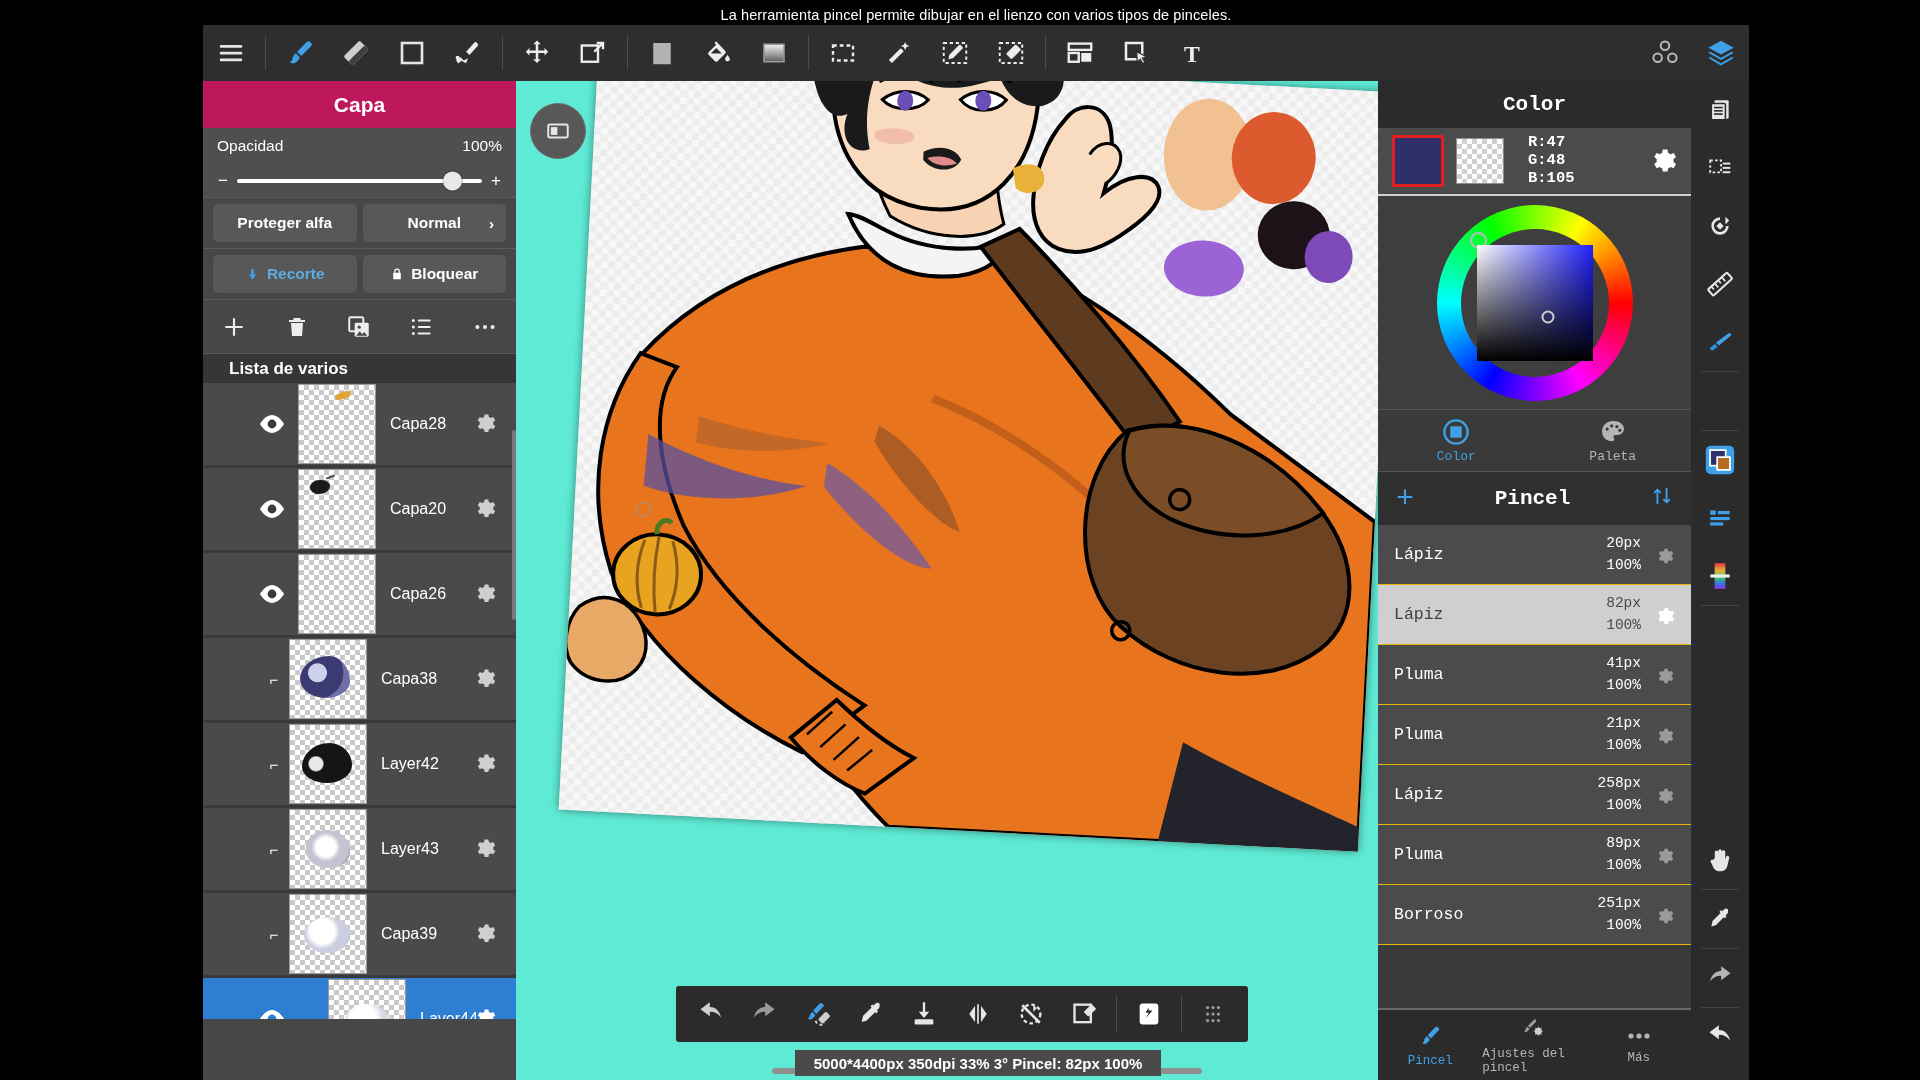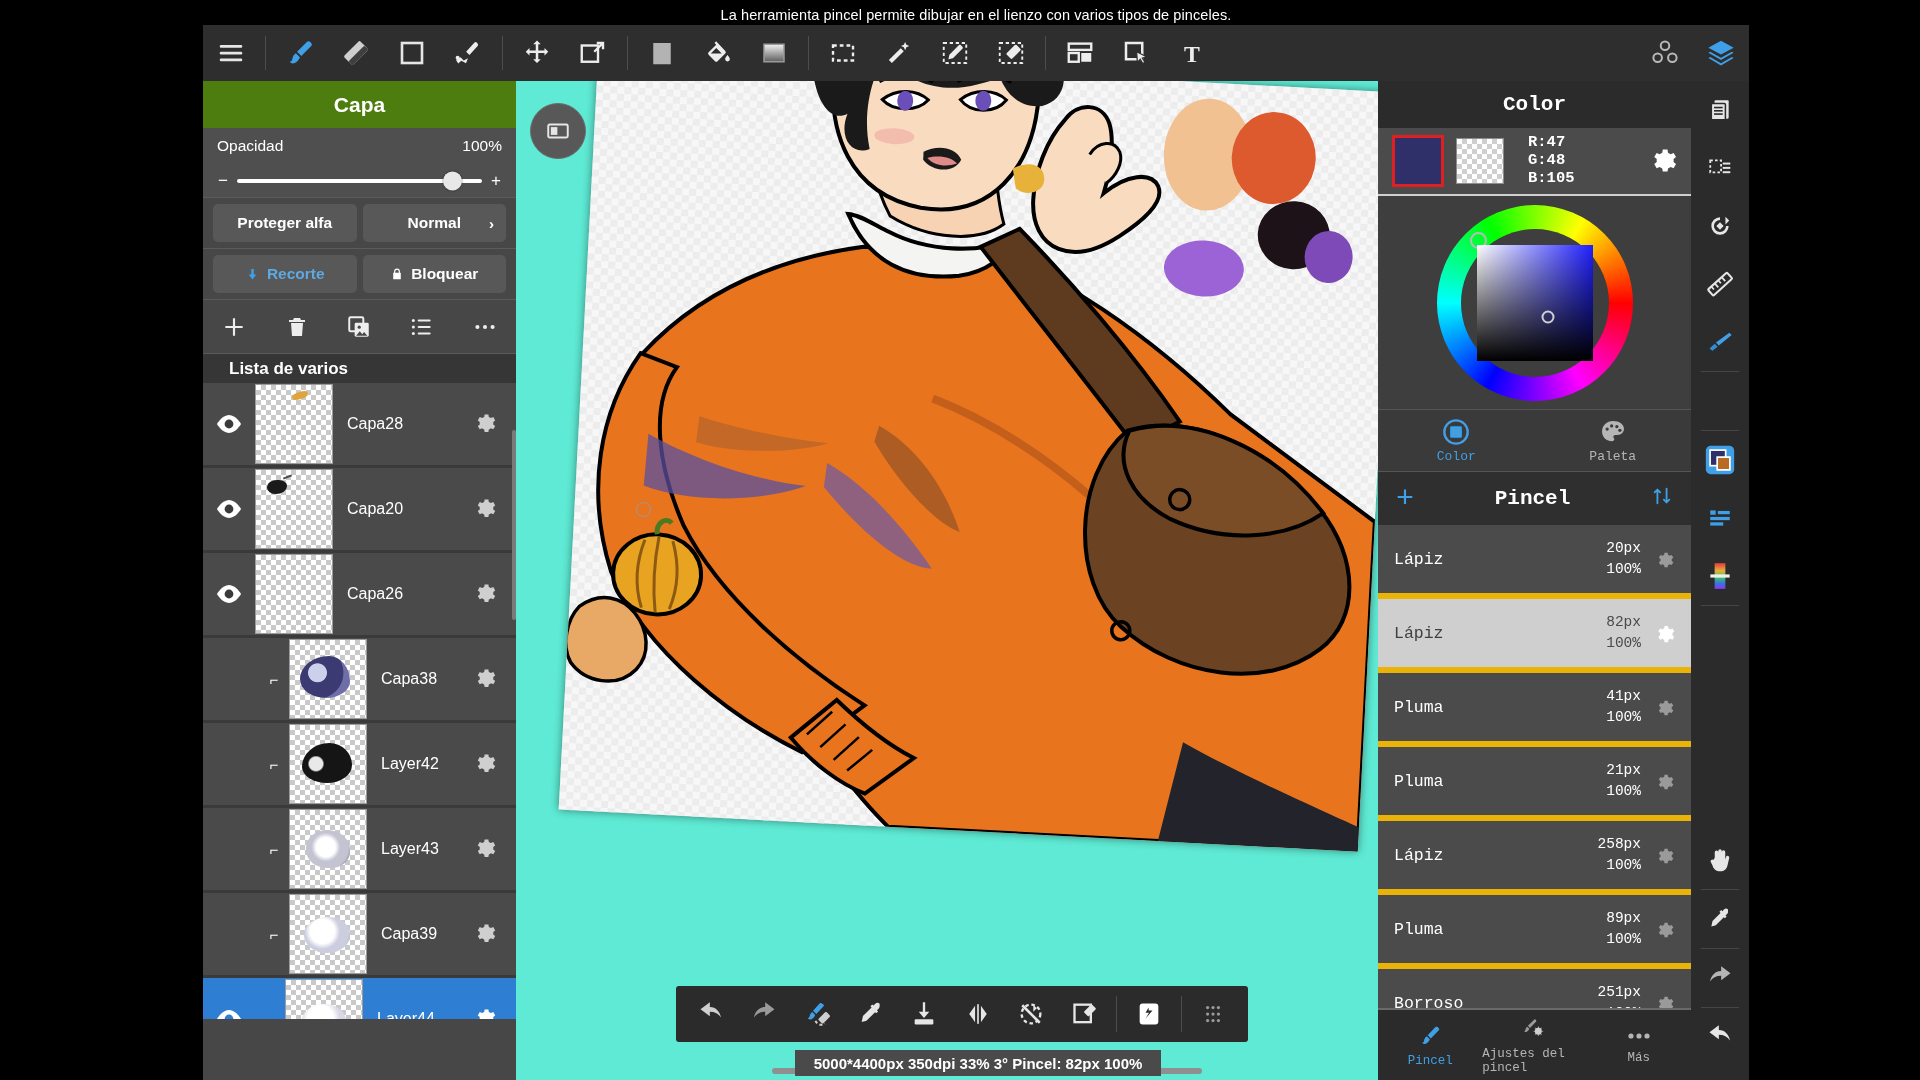--- a/index.html
+++ b/index.html
@@ -36,21 +36,21 @@
     cursor:pointer;
   }
   .tb-btn svg { display:block; }
 
   
   .left-panel {
     position:absolute; left:187px; top:81px; width:313px; height:999px;
     background:#474747;
   }
   .panel-title {
-    height:47px; background:#4d7c0f; color:#fff;
+    height:47px; background:#be185d; color:#fff;
     display:flex; align-items:center; justify-content:center;
     font-size:21px; font-weight:bold;
   }
   .opacity-row {
     height:70px; background:#4f4f4f; padding:9px 14px 0 14px;
     border-bottom:1px solid #5b5b5b;
   }
   .opacity-head { display:flex; justify-content:space-between; color:#fff; font-size:15.5px; }
   .slider-wrap { display:flex; align-items:center; margin-top:16px; gap:8px; }
   .slider-minus, .slider-plus { color:#fff; font-size:17px; width:12px; text-align:center; }
@@ -75,20 +75,21 @@
   }
   .icon-row div { cursor:pointer; display:flex; align-items:center; justify-content:center; width:40px; height:40px;}
   .layerlist-head {
     height:29px; background:#363636; color:#fff; font-size:17px; font-weight:bold;
     display:flex; align-items:center; padding-left:26px;
   }
   .layers { background:#4a4a4a; height:636px; overflow:hidden; position:relative; }
   .layer-row {
     display:flex; align-items:center; height:85px; position:relative;
     border-bottom:3px solid #3a3a3a;
+    padding-left:43px;
   }
   .layer-row.sel { background:#2e7fd4; }
   .eye { width:52px; display:flex; align-items:center; justify-content:center; }
   .clipmark { width:30px; color:#ffffff; font-size:15px; text-align:center; font-weight:bold;}
   .thumb {
     width:78px; height:80px; border:1px solid #9b9b9b; position:relative; overflow:hidden;
     background-image:
       linear-gradient(45deg,#c9c9c9 25%,transparent 25%,transparent 75%,#c9c9c9 75%),
       linear-gradient(45deg,#c9c9c9 25%,transparent 25%,transparent 75%,#c9c9c9 75%);
     background-size:10px 10px; background-position:0 0,5px 5px; background-color:#fff;
@@ -199,22 +200,22 @@
   .cp-tab.active { color:#3fa0e8; }
   .pincel-head {
     height:54px; background:#2f2f2f; display:flex; align-items:center;
     padding:0 18px; position:relative; border-top:1px solid #555;
   }
   .pincel-head .ttl {
     flex:1; text-align:center; color:#fff; font-size:21px; font-weight:bold;
   }
   .brush-list { background:#4b4b4b; }
   .brush-item {
-    height:74px; display:flex; align-items:center; padding:0 16px;
-    border-bottom:6px solid #eab308; position:relative; cursor:pointer;
+    height:60px; display:flex; align-items:center; padding:0 16px;
+    border-bottom:1px solid #eab308; position:relative; cursor:pointer;
   }
   .brush-item.active { background:#cfcfcf; }
   .brush-item .bname { color:#fff; font-size:16.5px; flex:1; }
   .brush-item.active .bname { color:#3f3f3f; }
   .brush-vals { text-align:right; color:#fff; font-size:14.5px; line-height:1.45; margin-right:12px; }
   .brush-item.active .brush-vals { color:#4a4a4a; }
   .bgear { width:22px; display:flex; align-items:center; justify-content:center;}
   .brush-tabs {
     position:absolute; bottom:0; left:0; width:313px; height:72px;
     background:#2b2b2b; display:flex; border-top:2px solid #6a6a6a;

